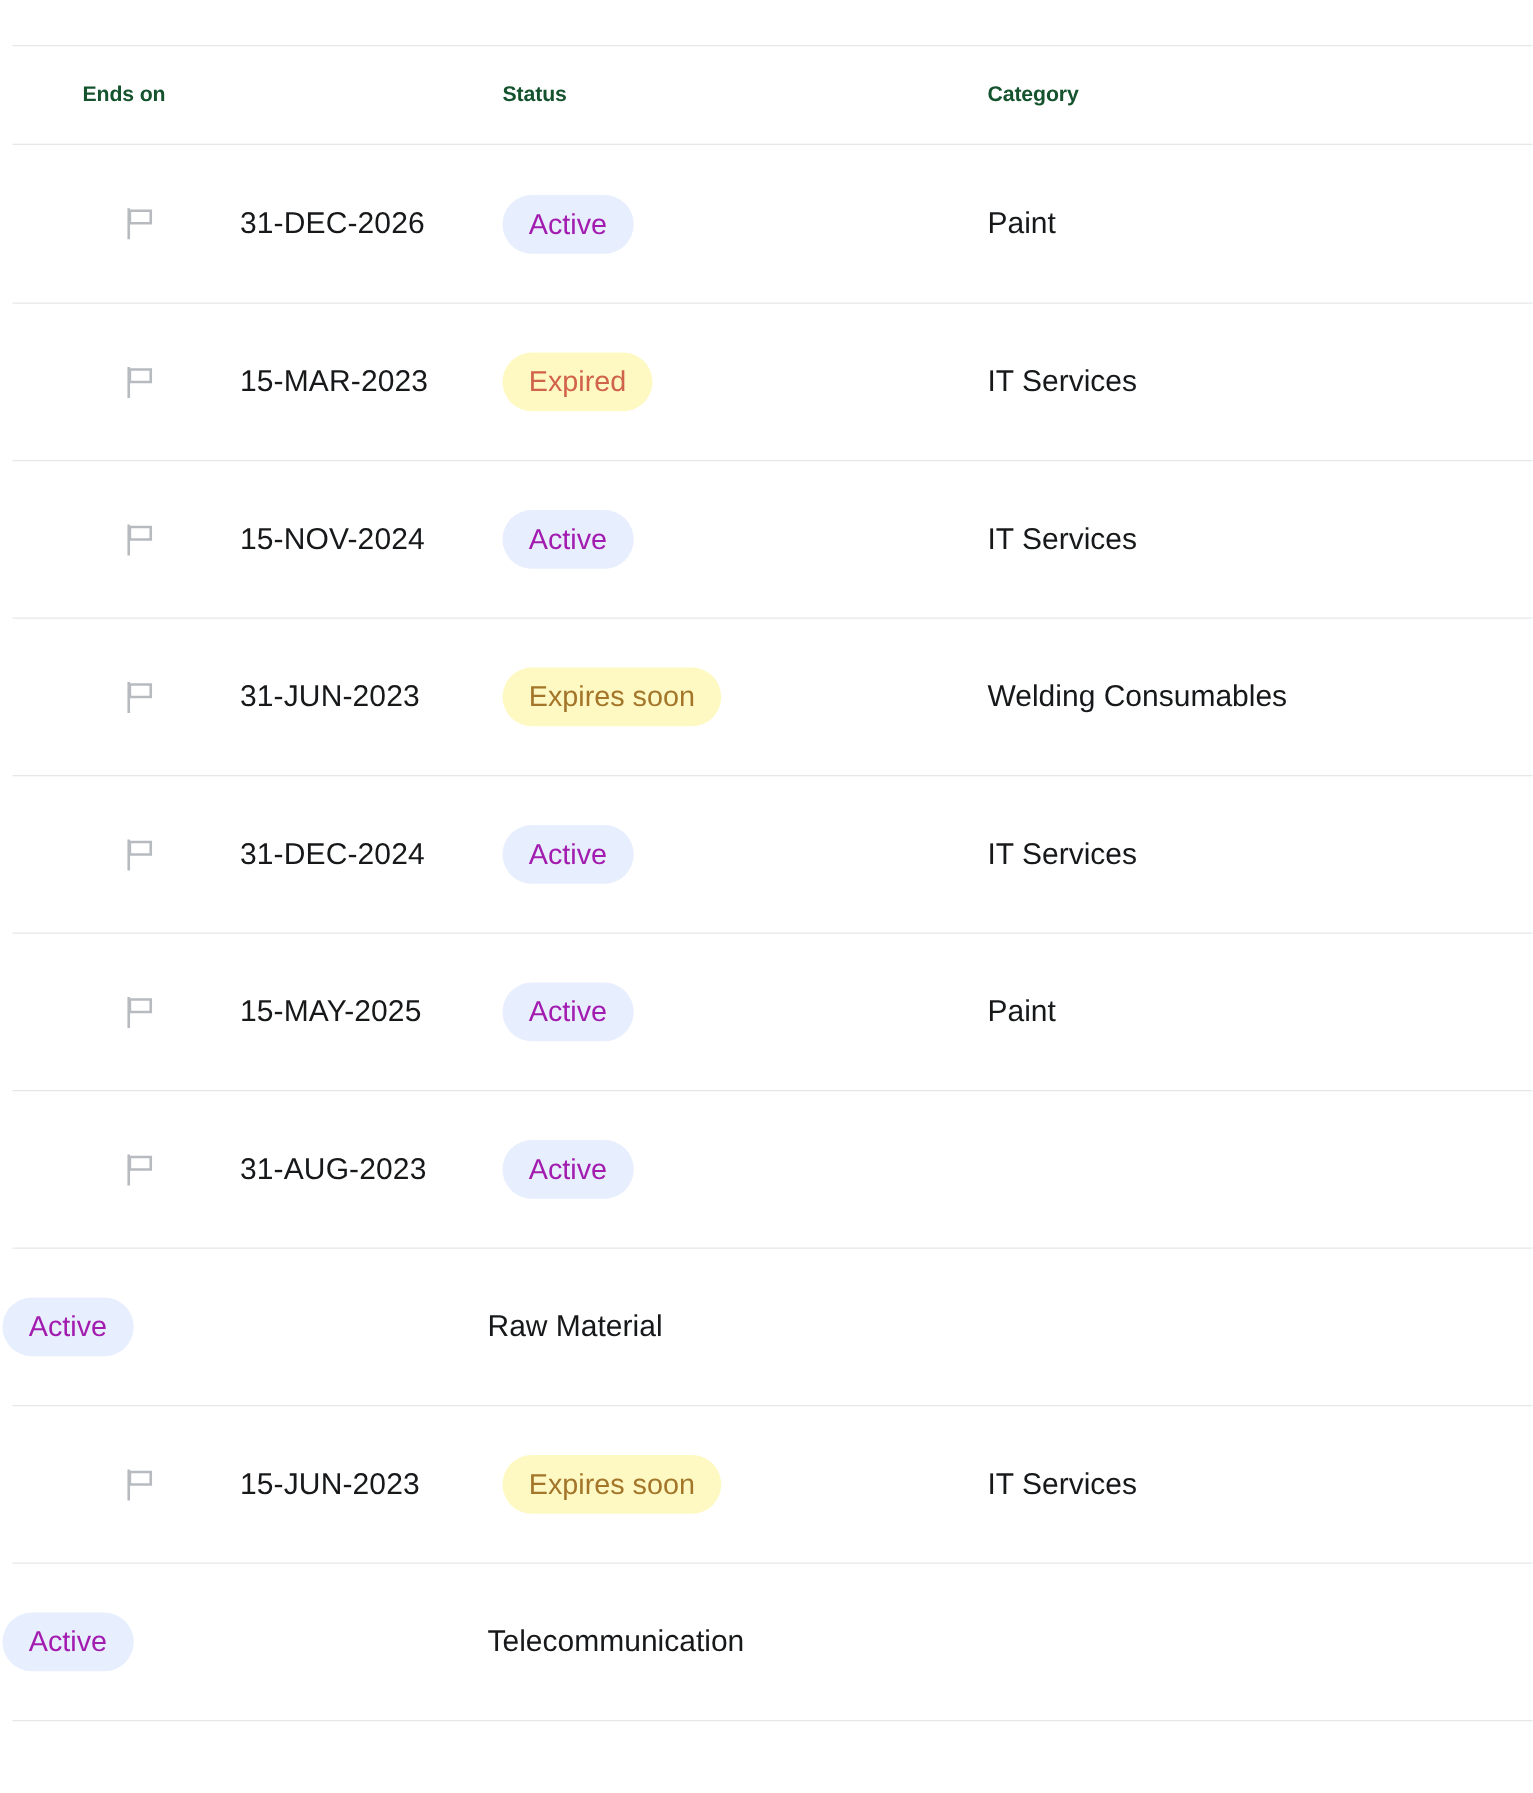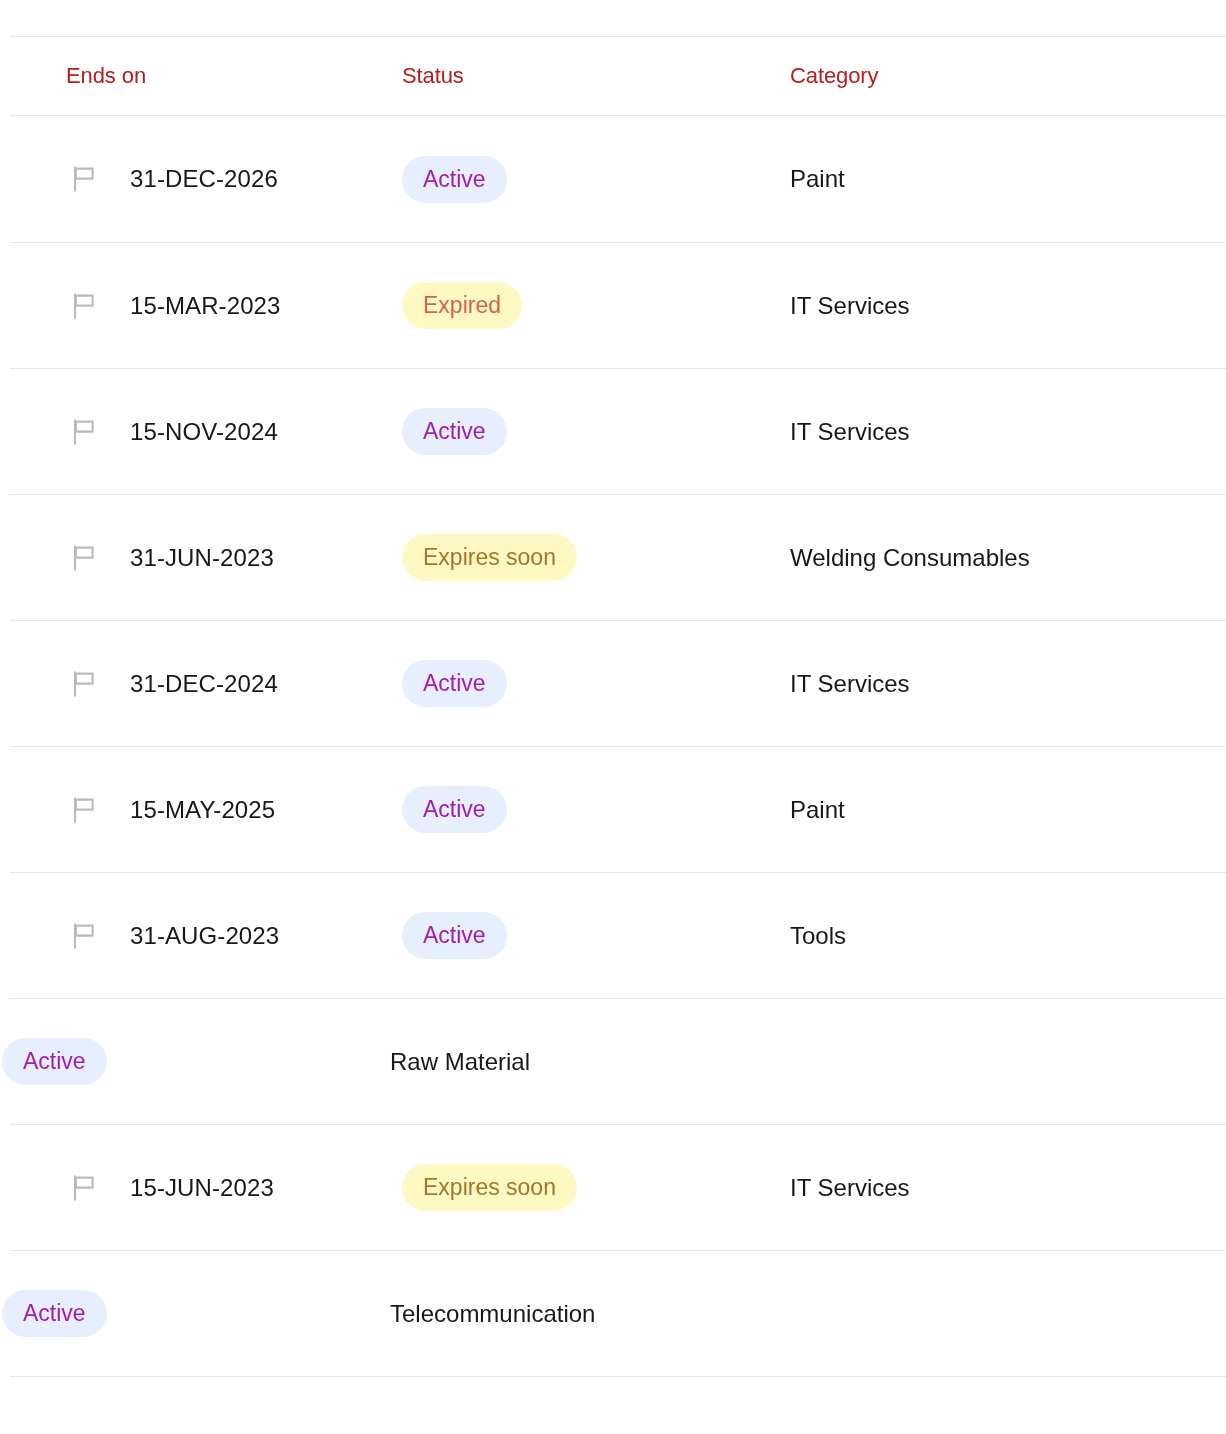--- a/index.html
+++ b/index.html
@@ -33,23 +33,23 @@
 
   
   .header-row {
     display: flex;
     align-items: center;
     height: 78px;
     padding: 0;
     box-sizing: border-box;
   }
   .th {
-    font-size: 22px;
-    font-weight: normal;
-    color: #b91c1c;
+    font-size: 17px;
+    font-weight: bold;
+    color: #14532d;
     letter-spacing: -0.1px;
     box-sizing: border-box;
   }
 
   
   .col-ends   { width: 400px; padding-left: 66px; box-sizing: border-box; }
   .col-status { width: 390px; padding-left: 2px;  box-sizing: border-box; }
   .col-cat    { width: 436px; padding-left: 0px;  box-sizing: border-box; }
 
   
@@ -63,22 +63,23 @@
 
   .cell {
     display: flex;
     align-items: center;
     box-sizing: border-box;
   }
 
   
   .cell-ends {
     width: 400px;
-    padding-left: 72px;
-    box-sizing: border-box;
+    padding-left: 100px;
+    box-sizing: border-box;
+    gap: 34px;
   }
   .flag-icon {
     width: 24px;
     height: 26px;
     flex: 0 0 24px;
     margin-right: 34px;
     display: block;
   }
   .date-text {
     font-size: 24px;
@@ -238,23 +239,20 @@
     <div class="cell cell-ends">
       <svg class="flag-icon" viewBox="0 0 24 26" fill="none" aria-hidden="true">
         <path d="M3 1.6 V24.4" stroke="#b7bbc0" stroke-width="2.1" stroke-linecap="square"></path>
         <path d="M3.9 2.6 H20.6 V12.6 H3.9 Z" stroke="#b7bbc0" stroke-width="2.1" stroke-linejoin="miter" fill="none"></path>
       </svg>
       <span class="date-text">31-AUG-2023</span>
     </div>
     <div class="cell cell-status">
       <span class="badge badge-active">Active</span>
     </div>
-    <div class="cell cell-cat">
-      <span class="cat-text">Tools</span>
-    </div>
   </div>
 <div class="divider"></div>
   <div class="row">
     <div class="cell cell-status">
       <span class="badge badge-active">Active</span>
     </div>
     <div class="cell cell-cat">
       <span class="cat-text">Raw Material</span>
     </div>
   </div>

